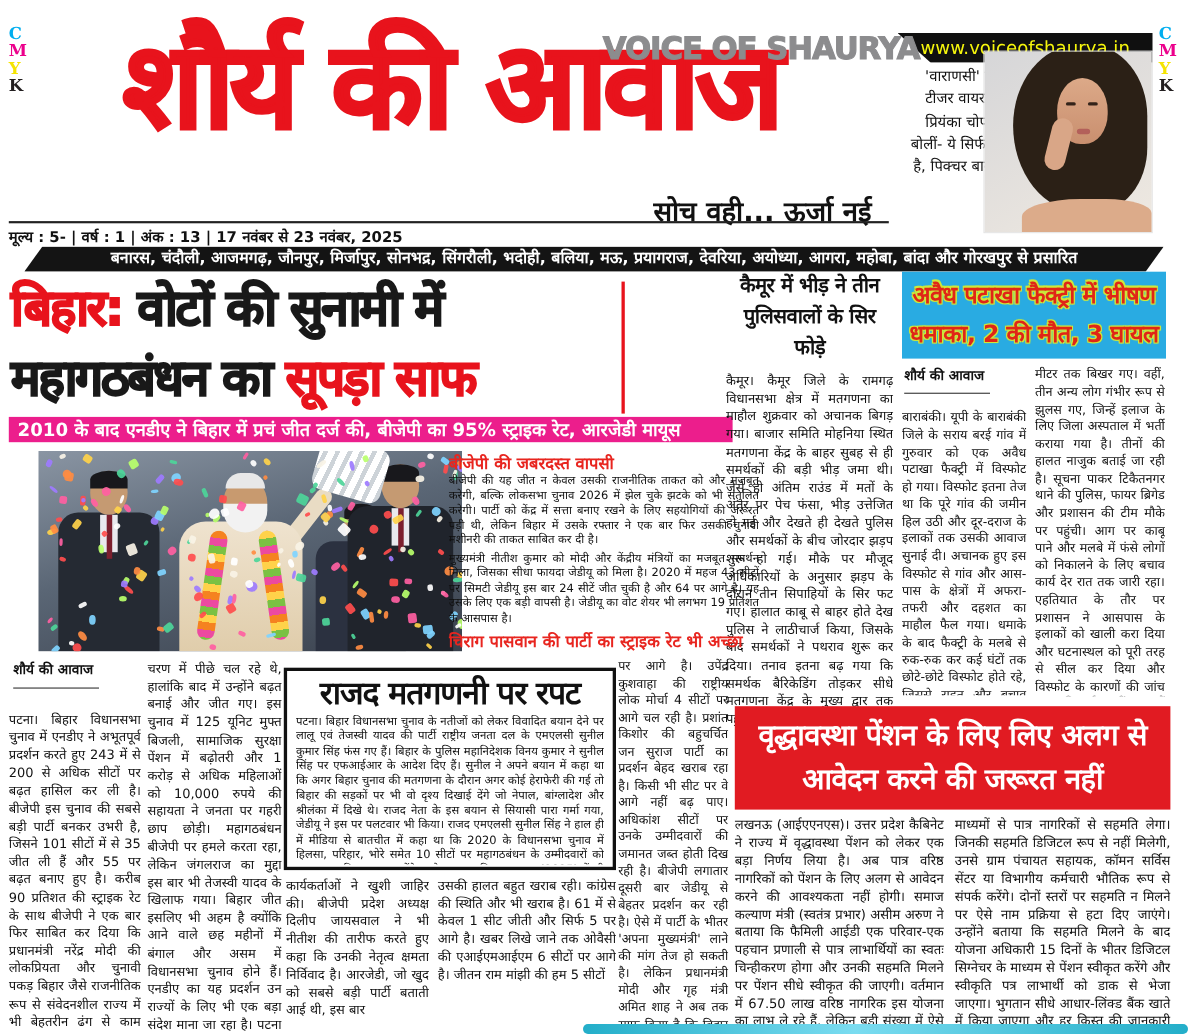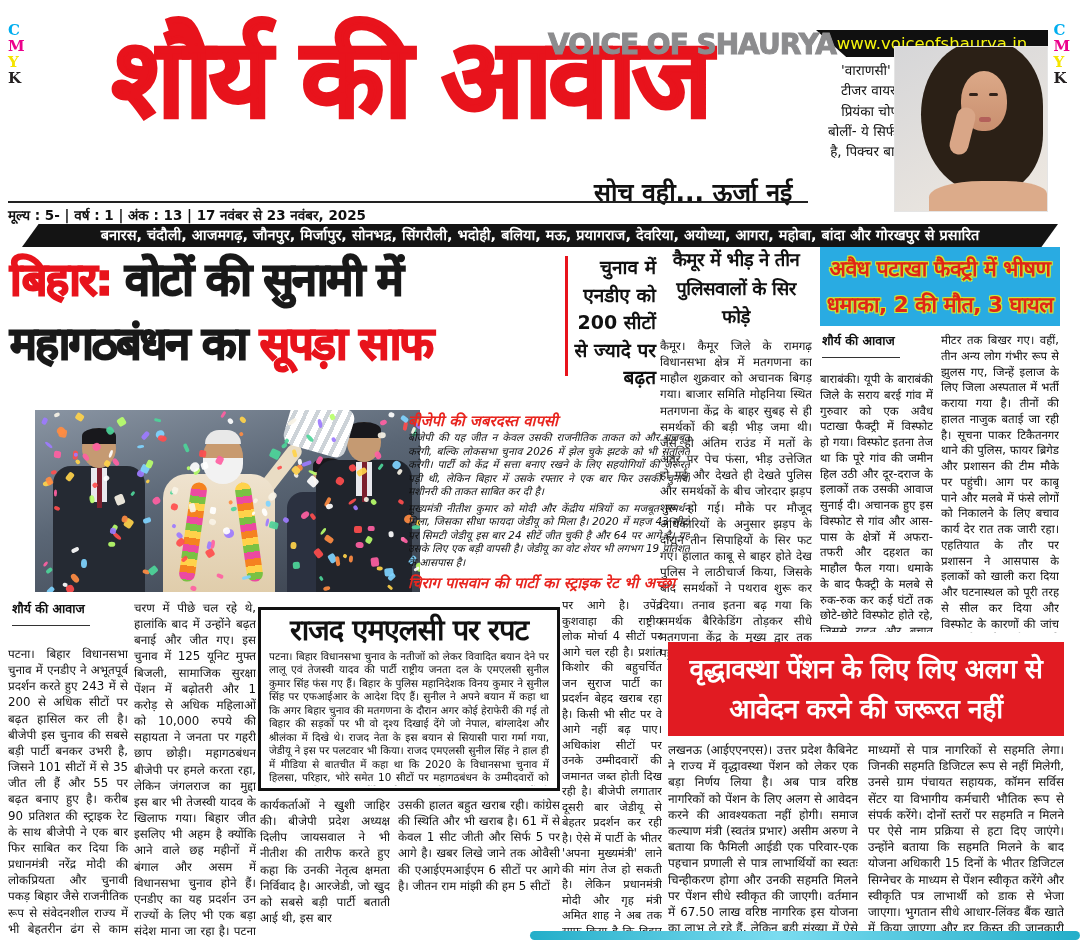--- a/index.html
+++ b/index.html
@@ -50,21 +50,21 @@
   .byline{font-weight:700;font-size:12.5px;}
   .byline-rule{width:78px;height:0;border-top:1px solid #333;margin-top:8px;}
   .bodytxt{font-size:11.8px;line-height:1.37;}
 
   .lead-byline{left:12px;top:600px;width:120px;}
   .lcol1{left:8px;top:646px;width:120px;height:292px;}
   .lcol2{left:134px;top:600px;width:122px;height:338px;}
   .lcol5{left:562px;top:598px;width:100px;height:340px;font-size:11.4px;}
 
   
-  .analysis{left:408px;top:408px;width:282px;height:190px;font-style:italic;}
+  .analysis{left:408px;top:408px;width:282px;height:190px;}
   .an-h{color:#e8251f;font-weight:700;font-size:15px;margin:2px 0 1px 0;}
   .an-p{font-size:10.4px;line-height:1.3;text-align:justify;margin:0 0 3px 0;}
 
   
   .lead-photo{left:35px;top:410px;width:385px;height:182px;overflow:hidden;
               background:linear-gradient(165deg,#8a95a3 0%,#5a6675 45%,#39404c 100%);}
   .guard{position:absolute;bottom:0;background:#252a33;border-radius:18px 18px 0 0;}
   .head{position:absolute;border-radius:50%;background:#c59a72;}
   .hairtop{position:absolute;left:0;top:0;width:100%;height:40%;background:#18181c;border-radius:50% 50% 0 0;}
   .shirt{position:absolute;background:#e9e9ee;}
@@ -155,21 +155,21 @@
 
   <div class="abs lead-headline">
     <div class="ln">
       <span class="hl-red">बिहार:</span><span class="hl-blk"> वोटों की सुनामी में</span>
     </div>
     <div class="ln">
       <span class="hl-blk">महागठबंधन का </span><span class="hl-red">सूपड़ा साफ</span>
     </div>
   </div>
   <div class="abs deck-rule"></div>
-  <div class="abs deck">चुनाव में एनडीए को 200 सीटों से ज्यादे पर बढ़त</div>
+  <div class="abs strap">2010 के बाद एनडीए ने बिहार में प्रचं जीत दर्ज की, बीजेपी का 95% स्ट्राइक रेट, आरजेडी मायूस</div>
 
   <div class="abs kaimur">
     <div class="kaimur-h">कैमूर में भीड़ ने तीन पुलिसवालों के सिर फोड़े</div>
     <div class="kaimur-b bodytxt just hid">कैमूर। कैमूर जिले के रामगढ़ विधानसभा क्षेत्र में मतगणना का माहौल शुक्रवार को अचानक बिगड़ गया। बाजार समिति मोहनिया स्थित मतगणना केंद्र के बाहर सुबह से ही समर्थकों की बड़ी भीड़ जमा थी। जैसे ही अंतिम राउंड में मतों के अंतर पर पेच फंसा, भीड़ उत्तेजित हो गई और देखते ही देखते पुलिस और समर्थकों के बीच जोरदार झड़प शुरू हो गई। मौके पर मौजूद अधिकारियों के अनुसार झड़प के दौरान तीन सिपाहियों के सिर फट गए। हालात काबू से बाहर होते देख पुलिस ने लाठीचार्ज किया, जिसके बाद समर्थकों ने पथराव शुरू कर दिया। तनाव इतना बढ़ गया कि समर्थक बैरिकेडिंग तोड़कर सीधे मतगणना केंद्र के मुख्य द्वार तक पहुंच गए। पुलिस ने फिर उन्हें खदेड़कर बाहर किया। इसी अफरा-तफरी के बीच कुछ समर्थकों ने नगर आवास एवं विकास कार्यपालक पदाधिकारी की स्कॉर्पियो में आग लगा दी। आग लगने से वहां भगदड़ मच गई।</div>
   </div>
 
   <div class="abs bluebox">
     <div class="bluebox-h">अवैध पटाखा फैक्ट्री में भीषण धमाका, 2 की मौत, 3 घायल</div>
   </div>
   <div class="abs factory-byline">
@@ -389,21 +389,21 @@
   </div>
 
   <div class="abs lead-byline">
     <div class="byline">शौर्य की आवाज</div>
     <div class="byline-rule"></div>
   </div>
   <div class="abs lcol1 bodytxt just hid">पटना। बिहार विधानसभा चुनाव में एनडीए ने अभूतपूर्व प्रदर्शन करते हुए 243 में से 200 से अधिक सीटों पर बढ़त हासिल कर ली है। बीजेपी इस चुनाव की सबसे बड़ी पार्टी बनकर उभरी है, जिसने 101 सीटों में से 35 जीत ली हैं और 55 पर बढ़त बनाए हुए है। करीब 90 प्रतिशत की स्ट्राइक रेट के साथ बीजेपी ने एक बार फिर साबित कर दिया कि प्रधानमंत्री नरेंद्र मोदी की लोकप्रियता और चुनावी पकड़ बिहार जैसे राजनीतिक रूप से संवेदनशील राज्य में भी बेहतरीन ढंग से काम करती है। आरजेडी, कांग्रेस और वाम दलों वाले महागठबंधन की हालत बेहद खराब है। चुनाव पूर्व में आए सर्वे और ओपिनियन पोल ने तेजस्वी यादव को पसंदीदा मुख्यमंत्री चेहरा बताया था, लेकिन नतीजे बताते हैं कि गठबंधन 35 सीटों का आंकड़ा भी पार करता नहीं दिख रहा। तेजस्वी खुद राघोपुर से शुरूआती</div>
   <div class="abs lcol2 bodytxt just hid">चरण में पीछे चल रहे थे, हालांकि बाद में उन्होंने बढ़त बनाई और जीत गए। इस चुनाव में 125 यूनिट मुफ्त बिजली, सामाजिक सुरक्षा पेंशन में बढ़ोतरी और 1 करोड़ से अधिक महिलाओं को 10,000 रुपये की सहायता ने जनता पर गहरी छाप छोड़ी। महागठबंधन बीजेपी पर हमले करता रहा, लेकिन जंगलराज का मुद्दा इस बार भी तेजस्वी यादव के खिलाफ गया। बिहार जीत इसलिए भी अहम है क्योंकि आने वाले छह महीनों में बंगाल और असम में विधानसभा चुनाव होने हैं। एनडीए का यह प्रदर्शन उन राज्यों के लिए भी एक बड़ा संदेश माना जा रहा है। पटना में बीजेपी और जेडीयू दोनों कार्यालयों के बाहर खूब जश्न मनाया गया। ढोल-नगाड़ों के साथ कार्यकर्ताओं ने पटाखे फोड़े और नेताओं के समर्थन में नारे लगाए। मुख्यमंत्री नीतीश कुमार के घर के बाहर पोस्टर लगा 'टाइगर अभी जिंदा है'। जिस पर पार्टी के</div>
 
   <div class="abs rjd-box">
-    <div class="rjd-h">राजद एमएलसी पर रपट</div>
+    <div class="rjd-h">राजद मतगणनी पर रपट</div>
     <div class="rjd-b">पटना। बिहार विधानसभा चुनाव के नतीजों को लेकर विवादित बयान देने पर लालू एवं तेजस्वी यादव की पार्टी राष्ट्रीय जनता दल के एमएलसी सुनील कुमार सिंह फंस गए हैं। बिहार के पुलिस महानिदेशक विनय कुमार ने सुनील सिंह पर एफआईआर के आदेश दिए हैं। सुनील ने अपने बयान में कहा था कि अगर बिहार चुनाव की मतगणना के दौरान अगर कोई हेराफेरी की गई तो बिहार की सड़कों पर भी वो दृश्य दिखाई देंगे जो नेपाल, बांग्लादेश और श्रीलंका में दिखे थे। राजद नेता के इस बयान से सियासी पारा गर्मा गया, जेडीयू ने इस पर पलटवार भी किया। राजद एमएलसी सुनील सिंह ने हाल ही में मीडिया से बातचीत में कहा था कि 2020 के विधानसभा चुनाव में हिलसा, परिहार, भोरे समेत 10 सीटों पर महागठबंधन के उम्मीदवारों को जबरन हरा दिया गया। उन्होंने आरोप लगाया कि इस चुनाव (2025) में भी केंद्र सरकार ने दबाव बनाकर मतदान चालू होने के बावजूद घोषणा करा दिया कि एनडीए पूर्ण बहुमत से आ रही है। इससे लाइन में लगे हुए मतदाताओं को भ्रमित किया गया।</div>
   </div>
   <div class="abs bcolA bodytxt just hid">कार्यकर्ताओं ने खुशी जाहिर की। बीजेपी प्रदेश अध्यक्ष दिलीप जायसवाल ने भी नीतीश की तारीफ करते हुए कहा कि उनकी नेतृत्व क्षमता निर्विवाद है। आरजेडी, जो खुद को सबसे बड़ी पार्टी बताती आई थी, इस बार</div>
   <div class="abs bcolB bodytxt just hid">उसकी हालत बहुत खराब रही। कांग्रेस की स्थिति और भी खराब है। 61 में से केवल 1 सीट जीती और सिर्फ 5 पर आगे है। खबर लिखे जाने तक ओवैसी की एआईएमआईएम 6 सीटों पर आगे है। जीतन राम मांझी की हम 5 सीटों</div>
   <div class="abs lcol5 just hid" style="line-height:1.36;">पर आगे है। उपेंद्र कुशवाहा की राष्ट्रीय लोक मोर्चा 4 सीटों पर आगे चल रही है। प्रशांत किशोर की बहुचर्चित जन सुराज पार्टी का प्रदर्शन बेहद खराब रहा है। किसी भी सीट पर वे आगे नहीं बढ़ पाए। अधिकांश सीटों पर उनके उम्मीदवारों की जमानत जब्त होती दिख रही है। बीजेपी लगातार दूसरी बार जेडीयू से बेहतर प्रदर्शन कर रही है। ऐसे में पार्टी के भीतर 'अपना मुख्यमंत्री' लाने की मांग तेज हो सकती है। लेकिन प्रधानमंत्री मोदी और गृह मंत्री अमित शाह ने अब तक साफ किया है कि बिहार एनडीए का नेतृत्व नीतीश कुमार ही करेंगे। बिहार उन गिने-चुने राज्यों में है जहां बीजेपी अभी तक अकेले सरकार नहीं बना पाई है। और केंद्र सरकार के लिए जेडीयू और टीडीपी का समर्थन बेहद महत्वपूर्ण है। एनडीए की यह शानदार जीत न केवल बिहार की राजनीति में बड़ा बदलाव लाती है, बल्कि देश की राजनीति में भी नए सियासी संकेत देती है।</div>
 
   <div class="abs redbox">
     <div class="redbox-h" style="width:370px;">वृद्धावस्था पेंशन के लिए लिए अलग से आवेदन करने की जरूरत नहीं</div>
   </div>
   <div class="abs pcol1 just hid" style="line-height:1.36;">लखनऊ (आईएएनएस)। उत्तर प्रदेश कैबिनेट ने राज्य में वृद्धावस्था पेंशन को लेकर एक बड़ा निर्णय लिया है। अब पात्र वरिष्ठ नागरिकों को पेंशन के लिए अलग से आवेदन करने की आवश्यकता नहीं होगी। समाज कल्याण मंत्री (स्वतंत्र प्रभार) असीम अरुण ने बताया कि फैमिली आईडी एक परिवार-एक पहचान प्रणाली से पात्र लाभार्थियों का स्वतः चिन्हीकरण होगा और उनकी सहमति मिलने पर पेंशन सीधे स्वीकृत की जाएगी। वर्तमान में 67.50 लाख वरिष्ठ नागरिक इस योजना का लाभ ले रहे हैं, लेकिन बड़ी संख्या में ऐसे लोग भी हैं जो प्रक्रिया पूरी न कर पाने के कारण पेंशन से बाहर रह जाते हैं। नया फैसला इसी समस्या को हल करने पर केंद्रित है। नई व्यवस्था में फैमिली आईडी के आधार पर उन नागरिकों की सूची स्वतः तैयार होगी जिनकी आयु अगले 90 दिनों में 60 वर्ष होने जा रही है। यह सूची एपीआई के माध्यम से समाज कल्याण विभाग के पेंशन पोर्टल पर भेजी जाएगी। विभाग सबसे पहले एसएमएस, व्हाट्सऐप और फोन कॉल जैसे डिजिटल</div>

